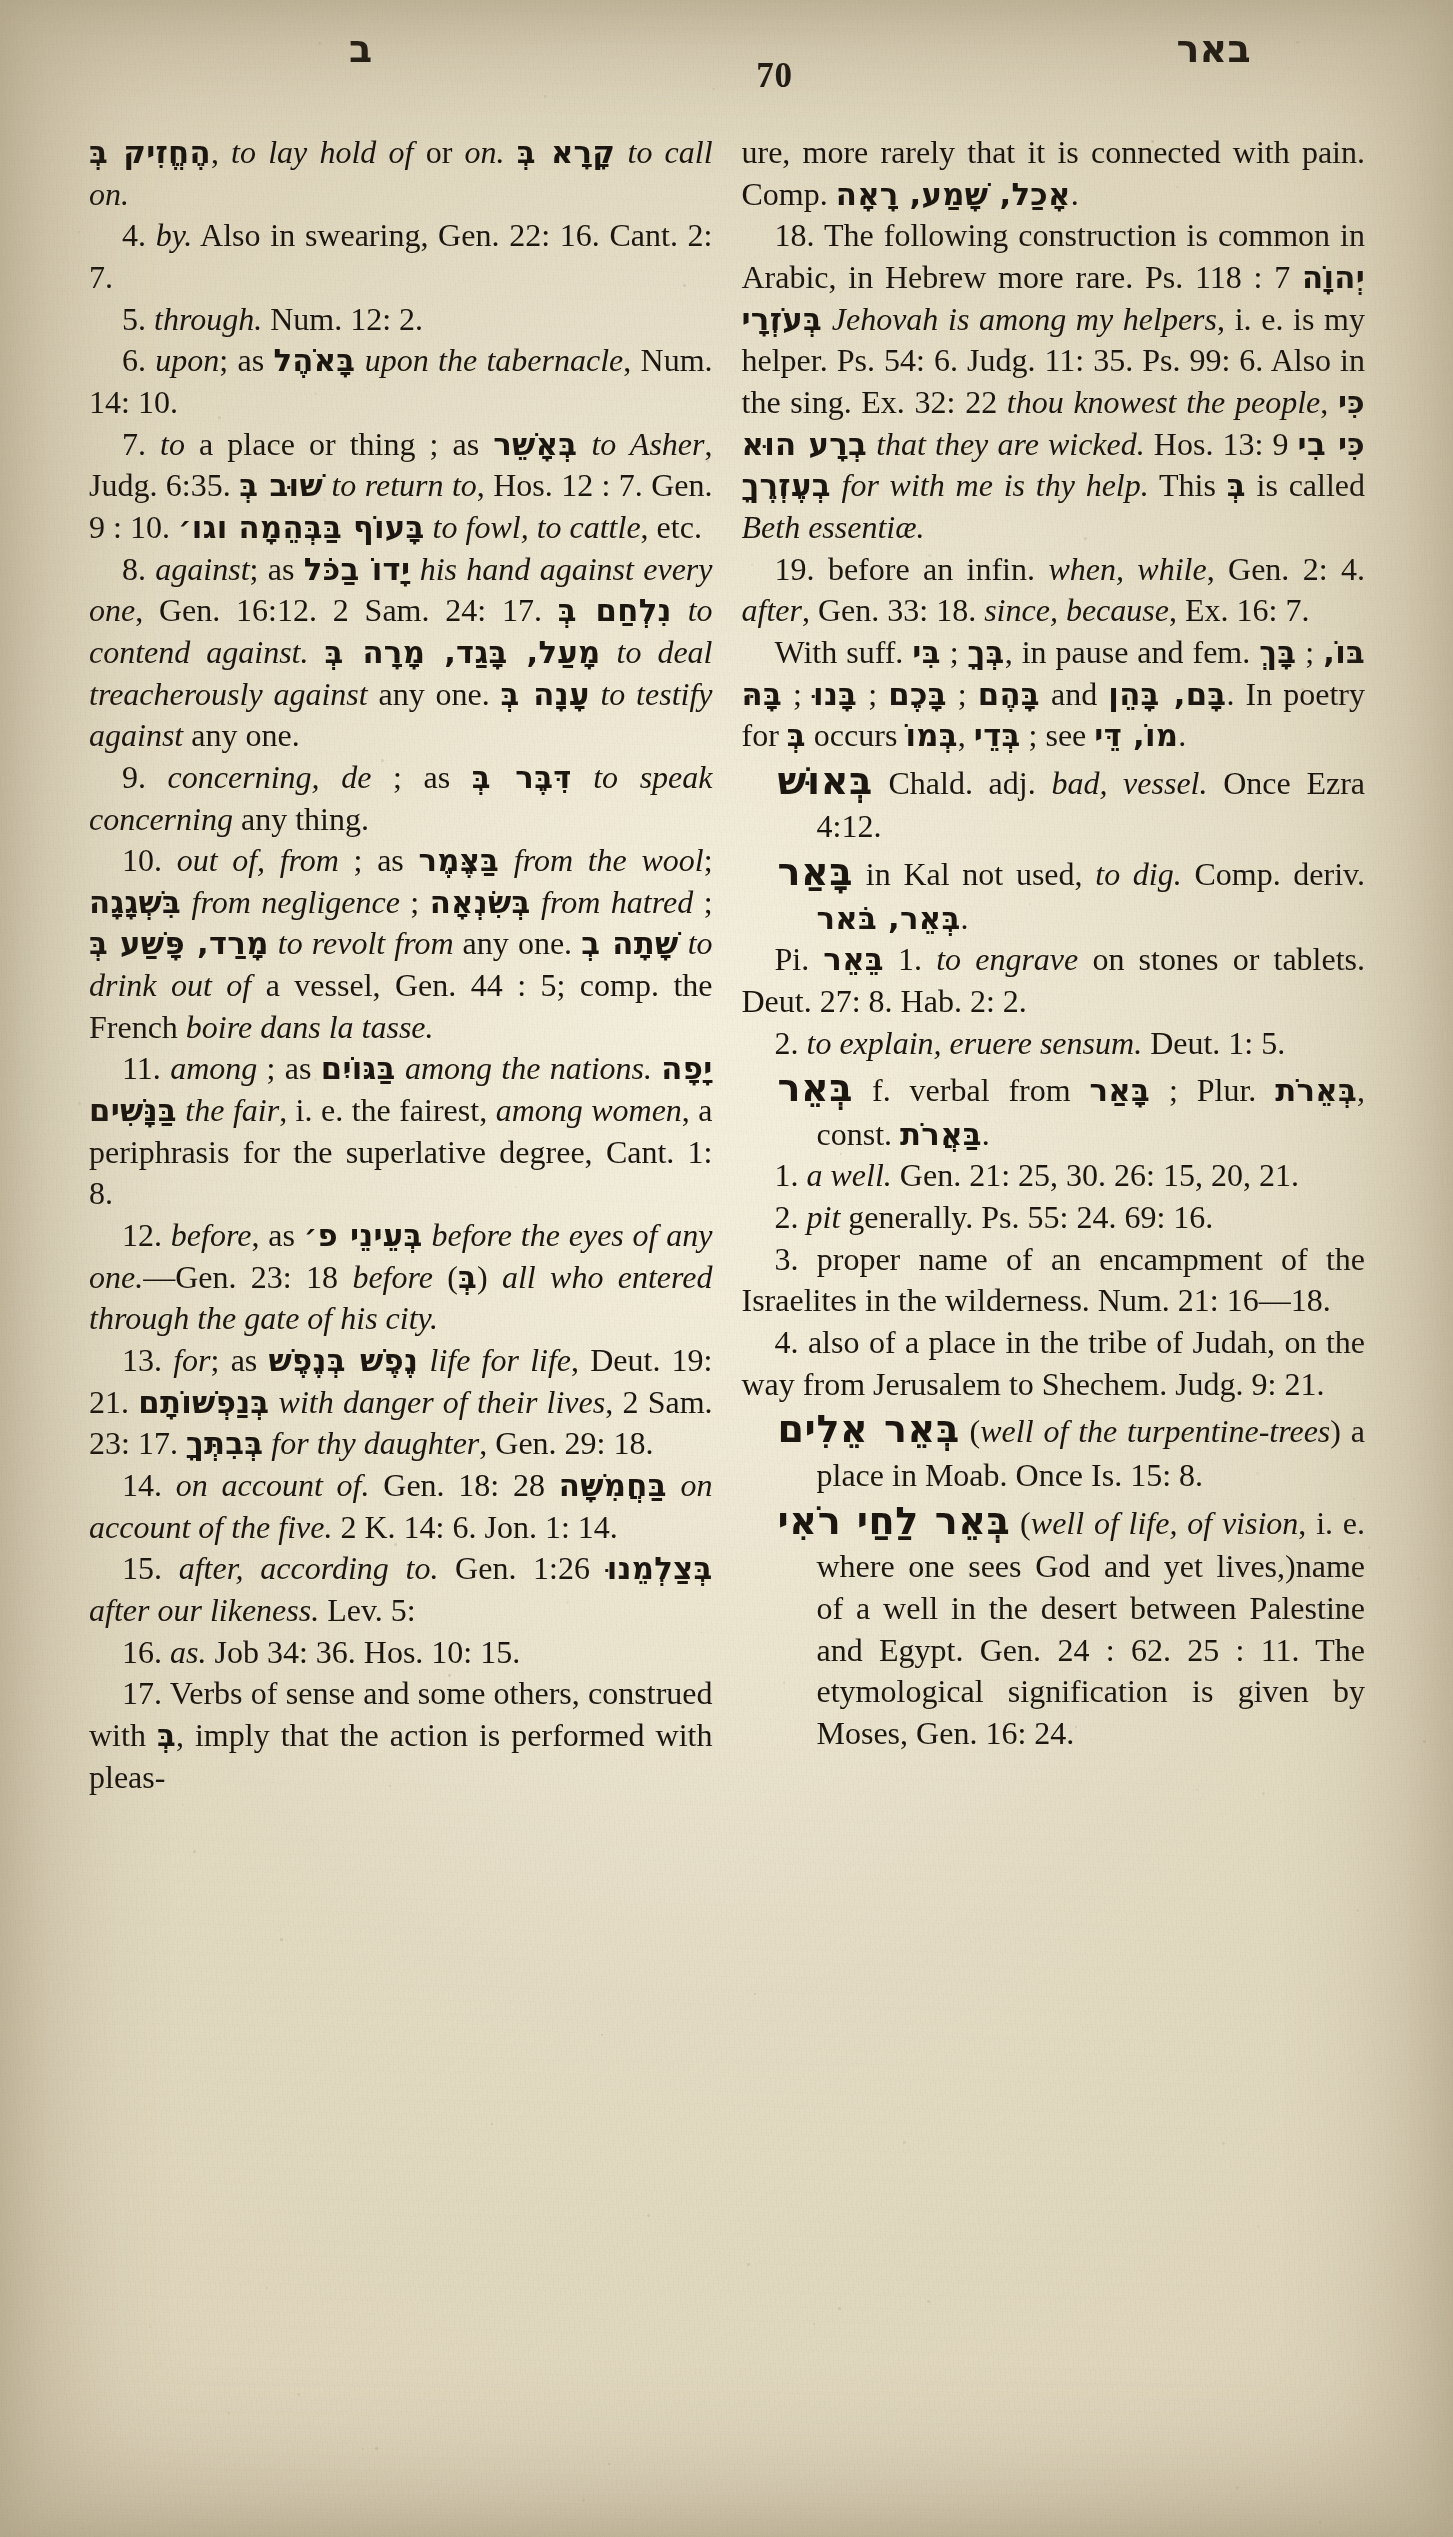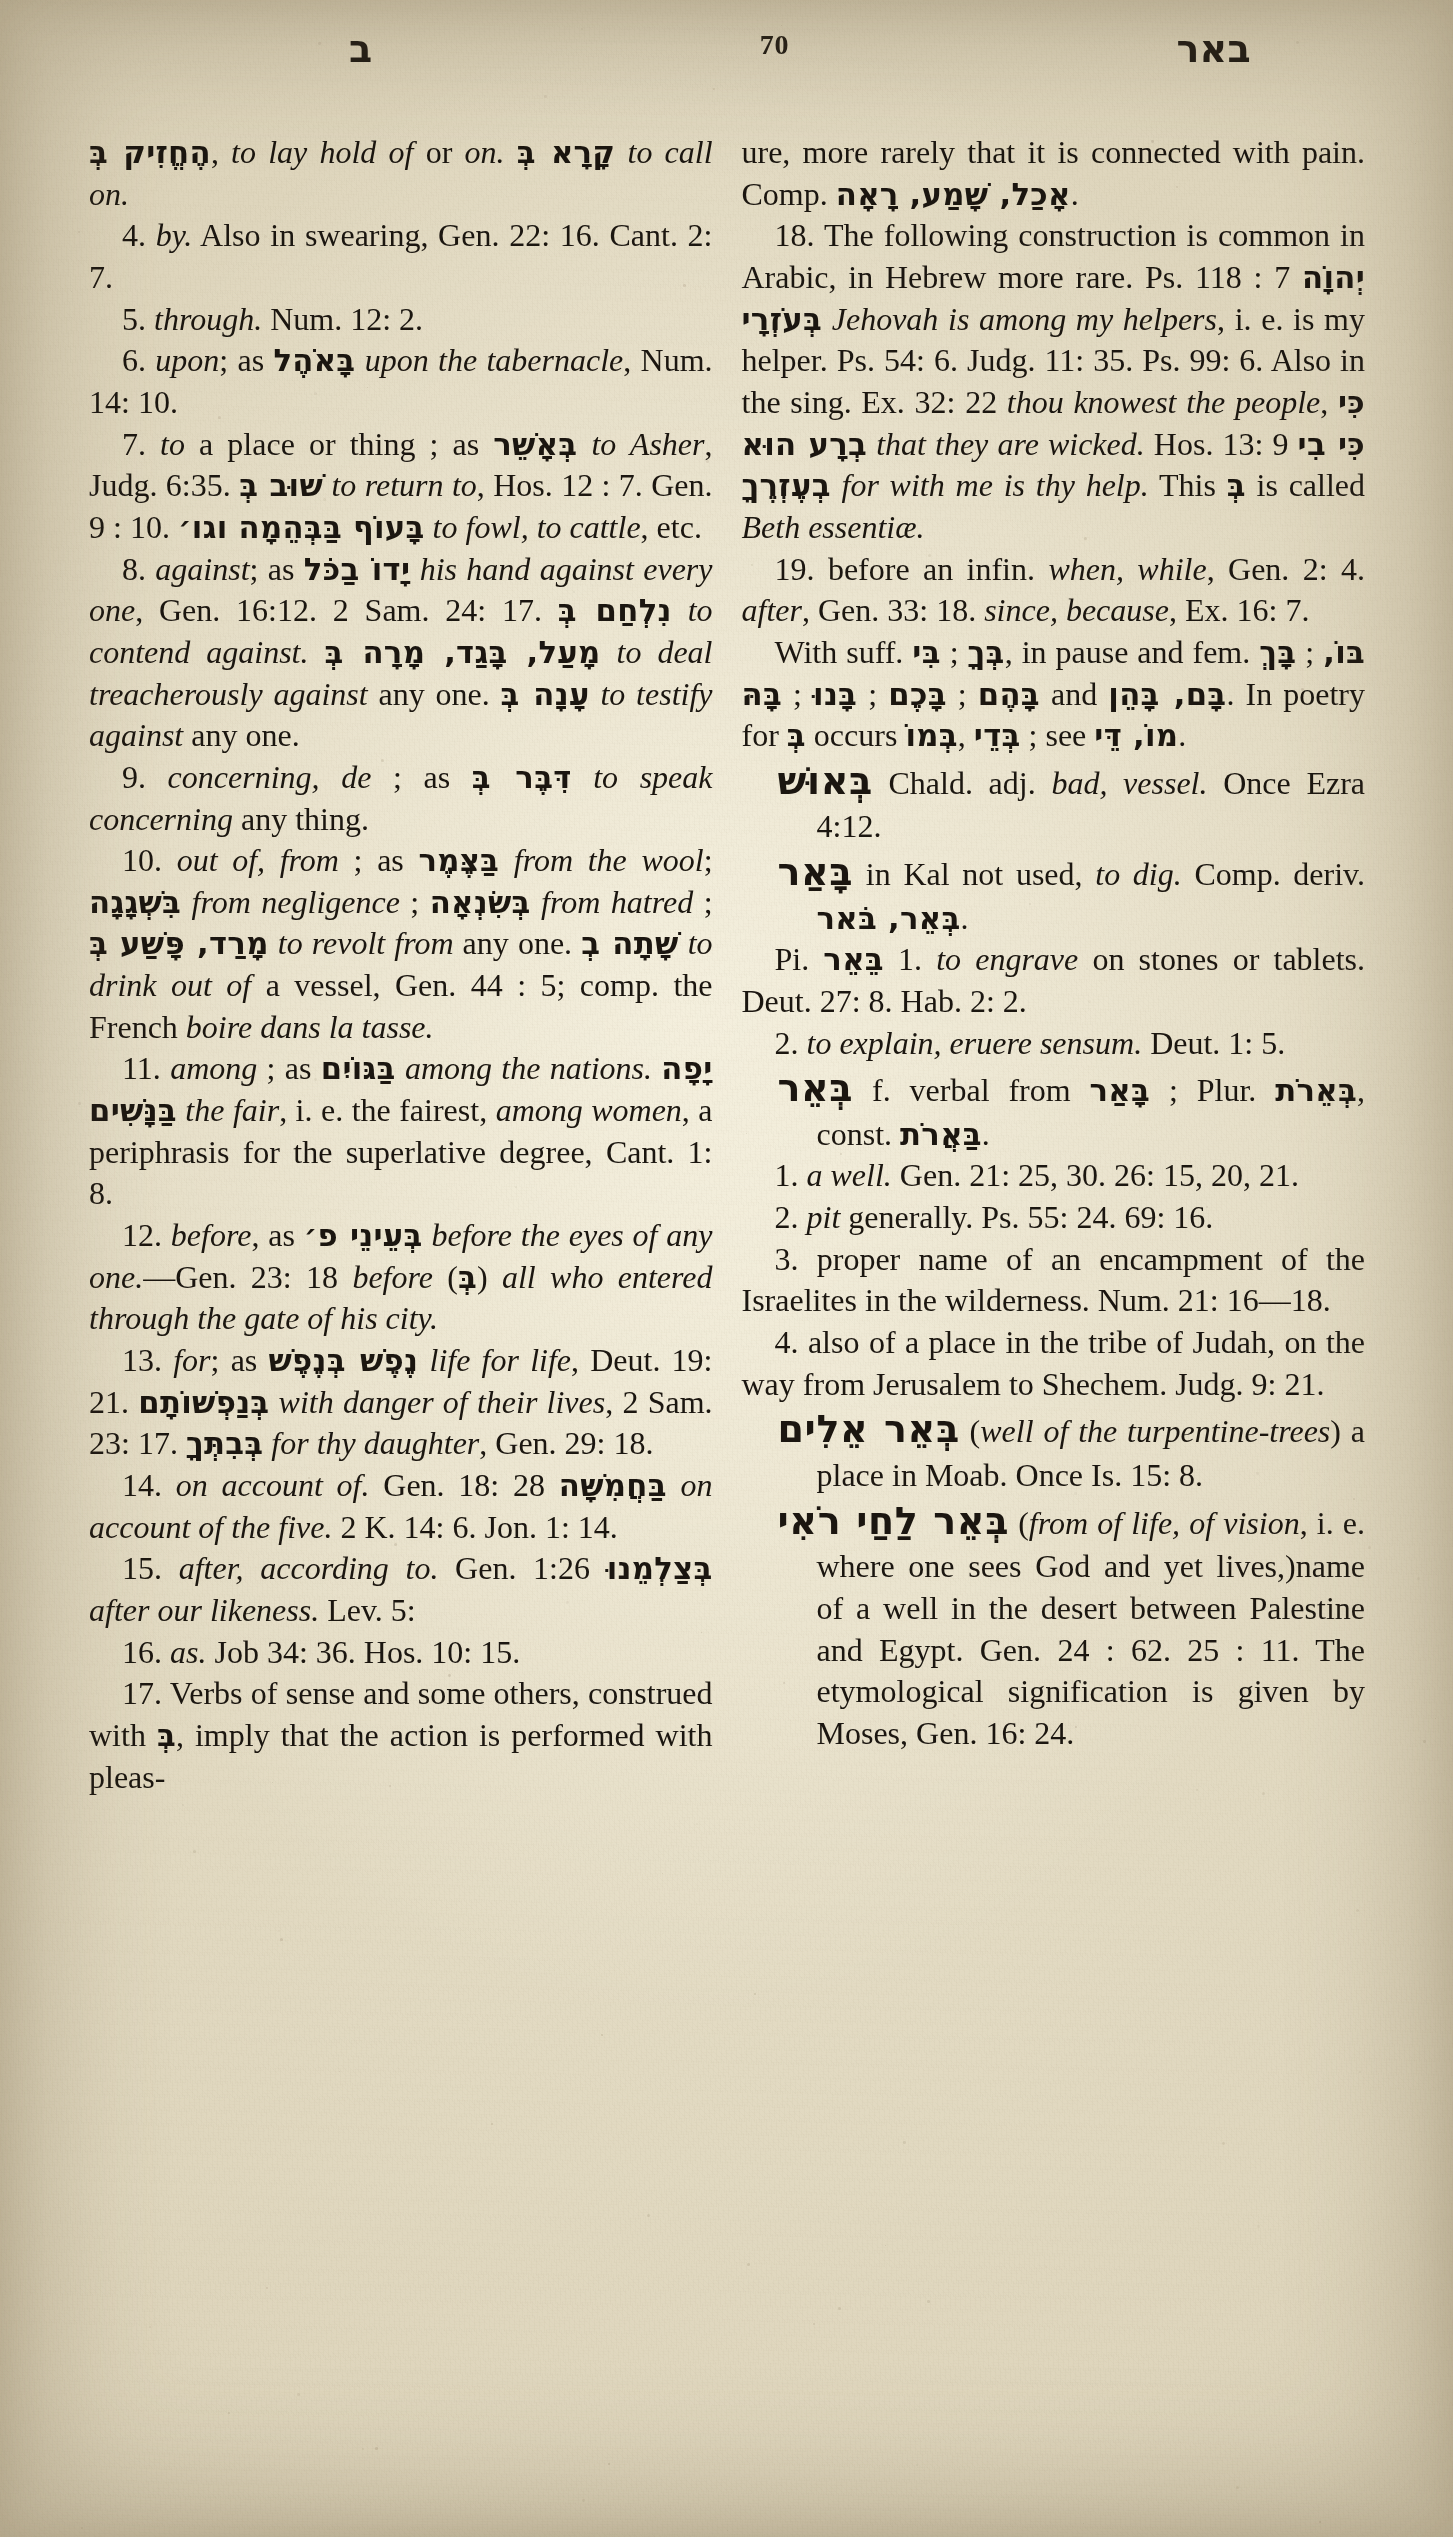--- a/index.html
+++ b/index.html
@@ -57,24 +57,25 @@
     justify-content: space-between;
   }
   .runhead .heb {
     font-family: "DejaVu Sans", sans-serif;
     font-size: 38px;
     font-weight: 700;
     line-height: 1;
     direction: rtl;
   }
   .runhead .folio {
-    font-size: 28px;
+    font-size: 35px;
     font-weight: 700;
     letter-spacing: 0.6px;
     line-height: 1.05;
+    margin-top: 28px;
   }
   .rh-left  { margin-left: 254px; }
   .rh-right { margin-right: 108px; }
 
   
   .cols {
     position: absolute;
     top: 132px;
     left: 89px;
     right: 89px;
@@ -161,21 +162,21 @@
         <p class="hang"><span class="entry-head outdent">בְּאוּשׁ</span> Chald. adj. <i>bad, vessel.</i>  Once Ezra 4:12.</p>
         <p class="hang"><span class="entry-head outdent">בָּאַר</span> in Kal not used, <i>to dig.</i>  Comp. deriv. <span class="heb">בְּאֵר, בֹּאר</span>.</p>
         <p class="ind">Pi. <span class="heb">בֵּאֵר</span> 1. <i>to engrave</i> on stones or tablets.  Deut. 27: 8.  Hab. 2: 2.</p>
         <p class="ind">2. <i>to explain, eruere sensum.</i> Deut. 1: 5.</p>
         <p class="hang"><span class="entry-head outdent">בְּאֵר</span> f. verbal from <span class="heb">בָּאַר</span> ;  Plur. <span class="heb">בְּאֵרֹת</span>, const. <span class="heb">בַּאֲרֹת</span>.</p>
         <p class="ind">1. <i>a well.</i> Gen. 21: 25, 30. 26: 15, 20, 21.</p>
         <p class="ind">2. <i>pit</i> generally.  Ps. 55: 24. 69: 16.</p>
         <p class="ind">3. proper name of an encampment of the Israelites in the wilderness.  Num. 21: 16—18.</p>
         <p class="ind">4. also of a place in the tribe of Judah, on the way from Jerusalem to Shechem. Judg. 9: 21.</p>
         <p class="hang"><span class="entry-head outdent">בְּאֵר אֵלִים</span> (<i>well of the turpentine-trees</i>) a place in Moab.  Once Is. 15: 8.</p>
-        <p class="hang"><span class="entry-head outdent">בְּאֵר לַחַי רֹאִי</span> (<i>from of life, of vision</i>, i. e. where one sees God and yet lives,)name of a well in the desert between Palestine and Egypt. Gen. 24 : 62. 25 : 11.  The etymological signification is given by Moses, Gen. 16: 24.</p>
+        <p class="hang"><span class="entry-head outdent">בְּאֵר לַחַי רֹאִי</span> (<i>well of life, of vision</i>, i. e. where one sees God and yet lives,)name of a well in the desert between Palestine and Egypt. Gen. 24 : 62. 25 : 11.  The etymological signification is given by Moses, Gen. 16: 24.</p>
       </div>
   </div>
 
   <div class="vignette"></div>
 <div class="speck" style="width: 2.1px; height: 2.1px; left: 1050px; top: 1729px; opacity: 0.23;"></div>
     <div class="speck" style="width: 1.9px; height: 1.9px; left: 1136px; top: 363px; opacity: 0.12;"></div>
     <div class="speck" style="width: 1.9px; height: 1.9px; left: 389px; top: 1785px; opacity: 0.44;"></div>
     <div class="speck" style="width: 1.5px; height: 1.5px; left: 278px; top: 1930px; opacity: 0.1;"></div>
     <div class="speck" style="width: 1.1px; height: 1.1px; left: 746px; top: 1133px; opacity: 0.51;"></div>
     <div class="speck" style="width: 2.4px; height: 2.4px; left: 1099px; top: 80px; opacity: 0.13;"></div>

